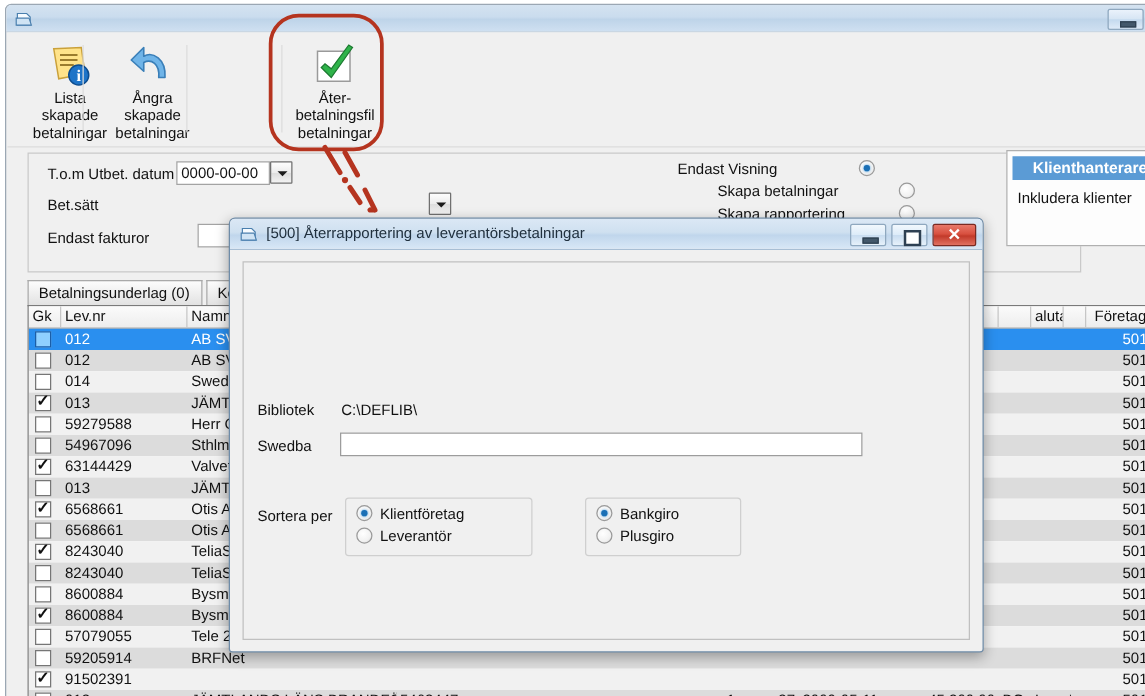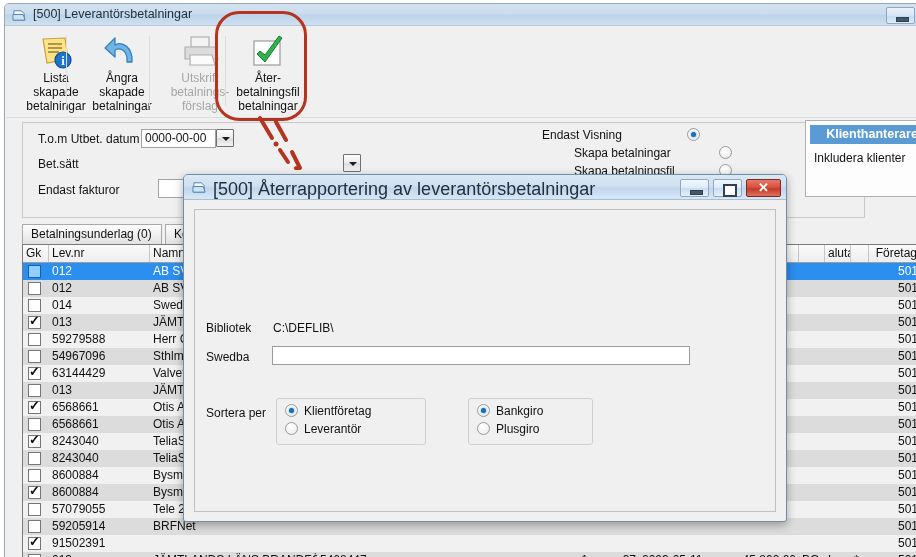--- a/index.html
+++ b/index.html
@@ -177,21 +177,21 @@
     box-shadow: 0 3px 10px rgba(0,0,0,0.32);
   }
   .dlg-titlebar {
     position: absolute; left: 0; top: 0; right: 0; height: 25px;
     background: linear-gradient(to bottom, #dbe8f5 0%, #cfe0f0 45%, #c0d6ec 55%, #d8e7f6 100%);
     border-radius: 4px 4px 0 0;
     border-bottom: 1px solid #a8bed4;
   }
   .dlg-title-text {
     position: absolute; left: 29px; top: 4px;
-    font-size: 18px; color: #20303e; white-space: nowrap;
+    font-size: 12px; color: #20303e; white-space: nowrap;
   }
   .dlg-doc-icon { position: absolute; left: 8px; top: 5px; width: 15px; height: 14px; }
   .dlg-btn {
     position: absolute; top: 4px; width: 29px; height: 18px;
     border: 1px solid #8fa8bf; border-radius: 2px;
     background: linear-gradient(to bottom, #f2f8fd 0%, #dcebf8 50%, #c8dcf0 51%, #e6f1fa 100%);
     cursor: pointer;
   }
   .dlg-btn.min::after {
     content: ""; position: absolute; left: 9px; top: 10px;
@@ -230,21 +230,20 @@
 
 <div id="root">
 
   <div class="main-window">
 
     <div class="main-titlebar">
       <svg class="titlebar-doc-icon" viewBox="0 0 16 15">
         <path d="M2 3 h8 l3 3 v7 h-11 z" fill="#f6fbff" stroke="#4a7fae" stroke-width="1"></path>
         <path d="M1 7 h11 l2 6 h-13 z" fill="#cfe3f4" stroke="#4a7fae" stroke-width="1"></path>
       </svg>
-      <div class="main-title-text">[500]  Leverantörsbetalningar</div>
       <div class="win-min-btn"></div>
     </div>
 
     <div class="ribbon">
 
       <div class="tbtn" style="left:6px;">
         <span class="glyph">
           <svg width="40" height="38" viewBox="0 0 40 38" style="display:block;margin:0 auto;">
             <path d="M7 6 L29 5 L32 26 L11 30 Z" fill="#ffe38a" stroke="#caa13a" stroke-width="1.2"></path>
             <path d="M12 11 h14 M12 15 h14 M12 19 h11" stroke="#9b7c2e" stroke-width="1.6" fill="none"></path>
@@ -263,32 +262,20 @@
           <svg width="40" height="38" viewBox="0 0 40 38" style="display:block;margin:0 auto;">
             <path d="M30 29 C31 14 20 8 13 12 L13 5 L3 15 L13 24 L13 17 C19 14 26 18 25 29 Z" fill="#6fb4e8" stroke="#3a7fb8" stroke-width="1.3" stroke-linejoin="round"></path>
           </svg>
         </span>
         <span class="lbl">Ångra</span>
         <span class="lbl">skapade</span>
         <span class="lbl">betalningar</span>
       </div>
       <div class="tbtn-sep" style="left:143px;"></div>
 
-      <div class="tbtn disabled" style="left:150px;">
-        <span class="glyph">
-          <svg width="42" height="38" viewBox="0 0 42 38" style="display:block;margin:0 auto;">
-            <rect x="12" y="4" width="18" height="10" fill="#f4f4f4" stroke="#b0b0b0" stroke-width="1.2"></rect>
-            <path d="M6 14 h30 l3 12 h-33 z" fill="#dcdcdc" stroke="#b0b0b0" stroke-width="1.2"></path>
-            <path d="M11 22 h22 l3 10 h-25 z" fill="#fbfbfb" stroke="#b0b0b0" stroke-width="1.2"></path>
-          </svg>
-        </span>
-        <span class="lbl">Utskrift</span>
-        <span class="lbl">betalnings-</span>
-        <span class="lbl">förslag</span>
-      </div>
       <div class="tbtn-sep" style="left:219px;"></div>
 
       <div class="tbtn" style="left:218px;">
         <span class="glyph">
           <svg width="40" height="38" viewBox="0 0 40 38" style="display:block;margin:0 auto;">
             <rect x="6" y="8" width="26" height="24" fill="#ffffff" stroke="#9a9a9a" stroke-width="1.2"></rect>
             <path d="M9 21 L17 29 L34 5 L31 3 L17 22 L12 18 Z" fill="#2fb34a" stroke="#1d7a31" stroke-width="1"></path>
           </svg>
         </span>
         <span class="lbl">Åter-</span>
@@ -310,21 +297,21 @@
 
       <div class="radio-row" style="left:519px; top:5px;">
         <span>Endast Visning</span>
         <span class="radio-dot on" style="left:145px; top:0px;"></span>
       </div>
       <div class="radio-row" style="left:551px; top:23px;">
         <span>Skapa betalningar</span>
         <span class="radio-dot" style="left:145px; top:0px;"></span>
       </div>
       <div class="radio-row" style="left:551px; top:41px;">
-        <span>Skapa betalningsfil</span>
+        <span>Skapa rapportering</span>
         <span class="radio-dot" style="left:145px; top:0px;"></span>
       </div>
     </div>
 
     <div class="client-panel">
       <div class="client-panel-header">Klienthanterare</div>
       <div class="client-panel-row">Inkludera klienter</div>
     </div>
 
     <div class="tabstrip">

